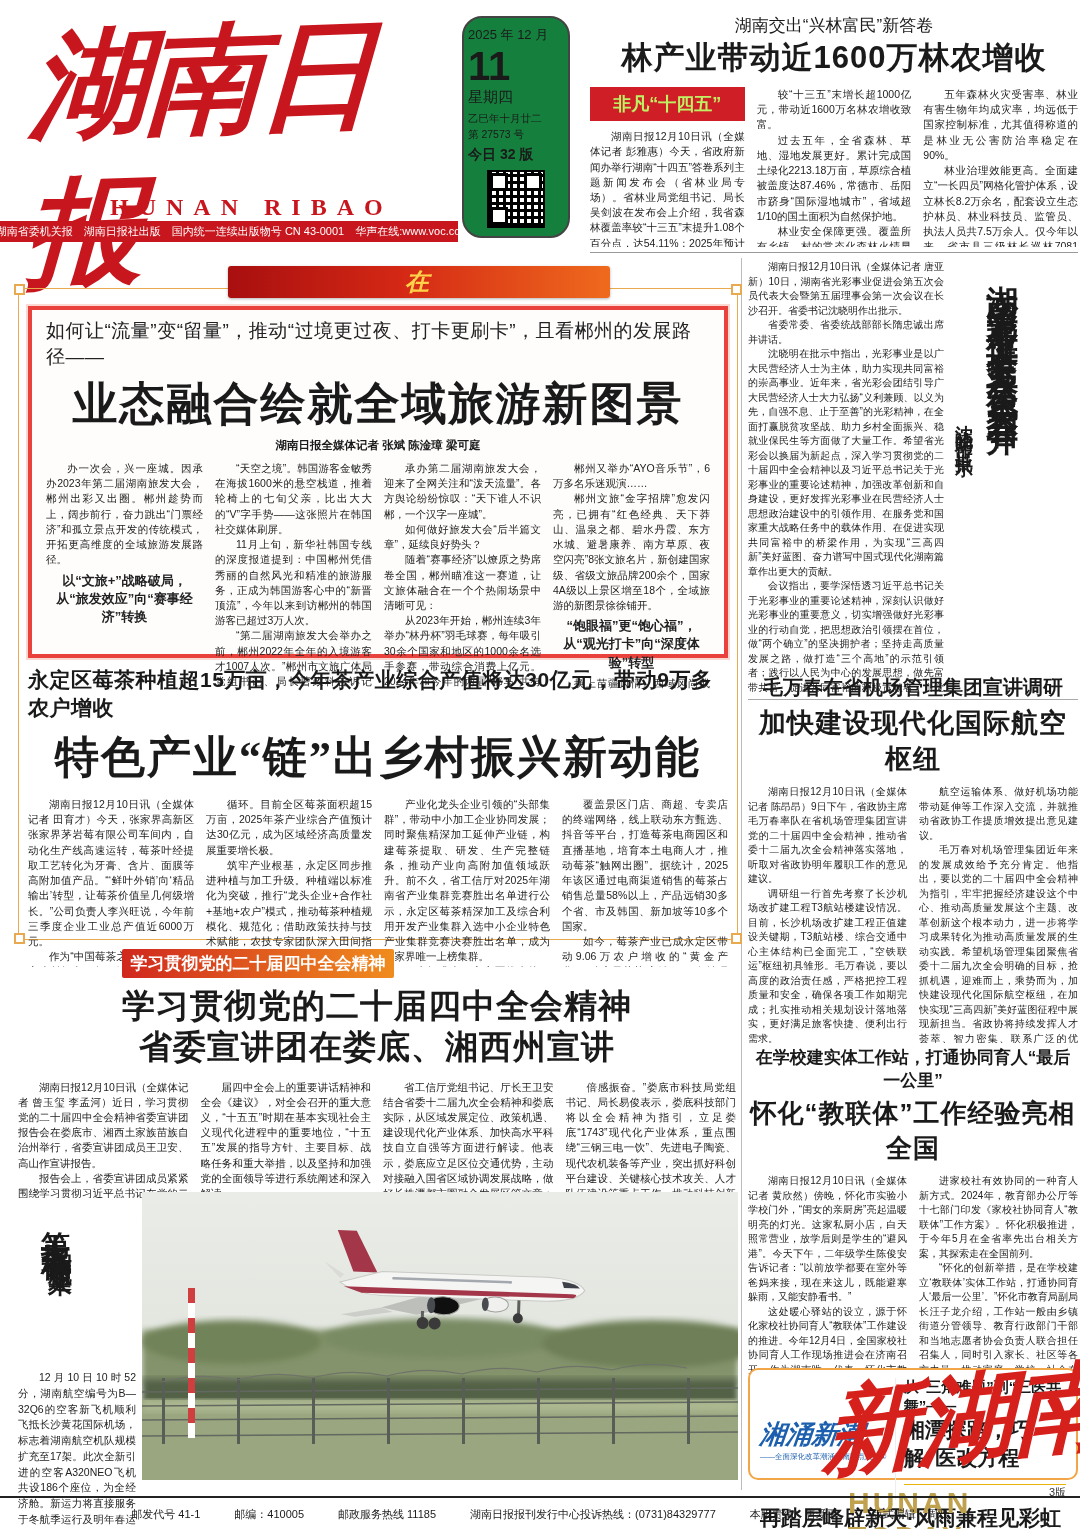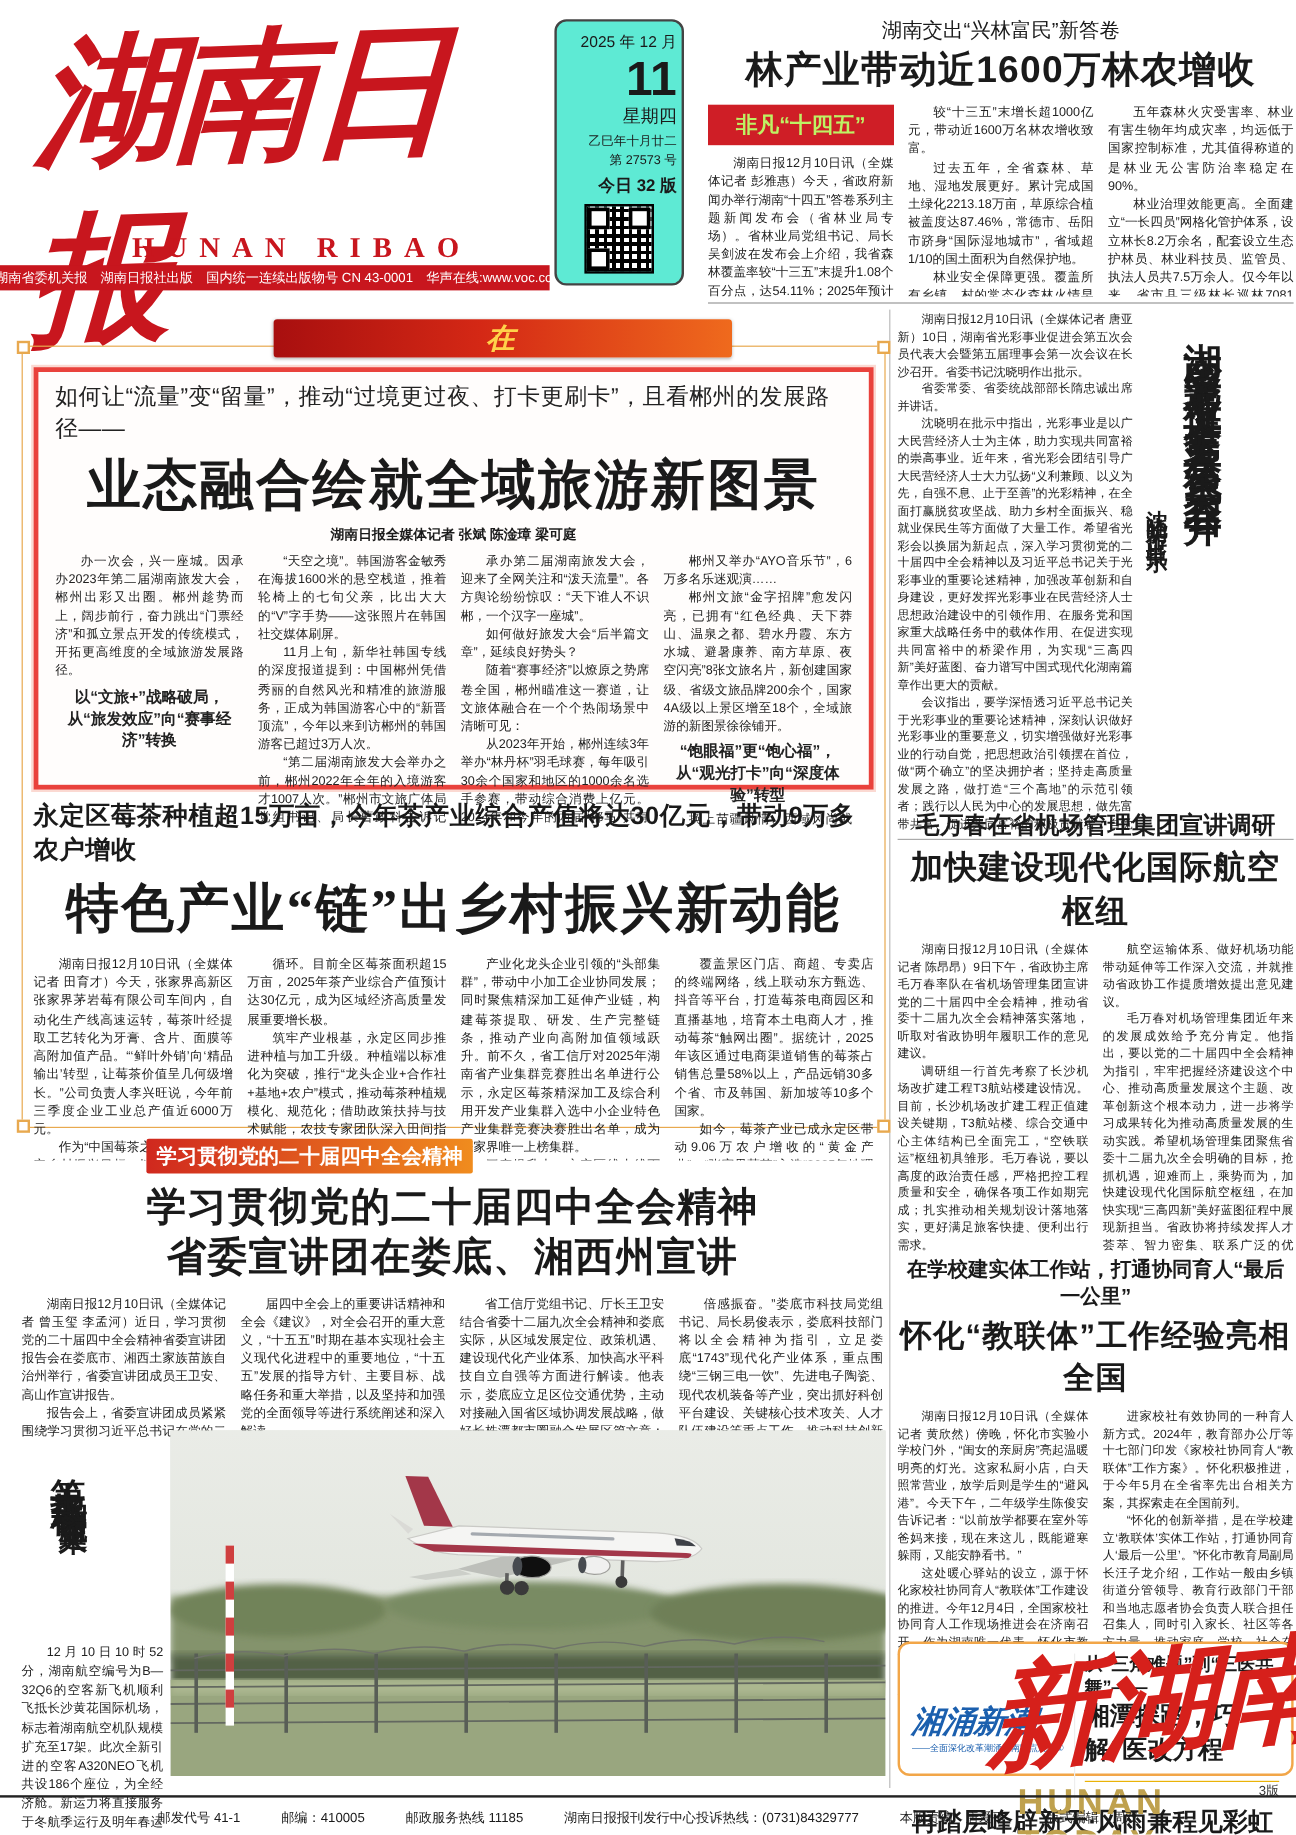--- a/index.html
+++ b/index.html
@@ -9,21 +9,21 @@
   p{margin:0;}
   .p{text-indent:2em;text-align:justify;}
   .subhead{font-weight:bold;text-align:center;margin:6px 0;font-size:13px;line-height:1.4;}
   .cols{display:flex;gap:12px;overflow:hidden;}
   .col{flex:1;overflow:hidden;font-size:10.5px;line-height:1.45;color:#222;}
   
   .mast-title{font-size:118px;font-weight:900;color:#c8161e;font-family:"DejaVu Serif","Liberation Serif",serif;
     font-style:italic;letter-spacing:-4px;transform:skew(-4deg) rotate(-2deg);line-height:1.25;}
   .mast-en{font-size:24px;font-weight:bold;color:#c8161e;letter-spacing:10px;font-family:"Liberation Serif",serif;}
   .redbar{background:#c8161e;color:#fff;font-size:11px;display:flex;align-items:center;justify-content:center;white-space:nowrap;}
-  .datebox{border:2px solid #444;border-radius:10px;text-align:right;padding:8px 4px;box-sizing:border-box;background:#5eead4;}
+  .datebox{border:2px solid #444;border-radius:20px;text-align:left;padding:8px 4px;box-sizing:border-box;background:#15803d;}
   .datebox .ym{font-size:13px;}
   .datebox .day{font-size:40px;font-weight:bold;line-height:1.1;}
   .datebox .wk{font-size:15px;margin-bottom:4px;}
   .datebox .small{font-size:10.5px;line-height:1.5;}
   .datebox .pages{font-size:14px;font-weight:bold;margin-top:3px;}
   .qr{width:54px;height:54px;margin:6px auto 0;position:relative;border:2px solid #000;
     background:
       repeating-linear-gradient(0deg,#000 0 3px,transparent 3px 7px),
       repeating-linear-gradient(90deg,#000 0 3px,#fff 3px 7px);}
   .qr i{position:absolute;width:12px;height:12px;border:3px solid #000;background:#fff;}

